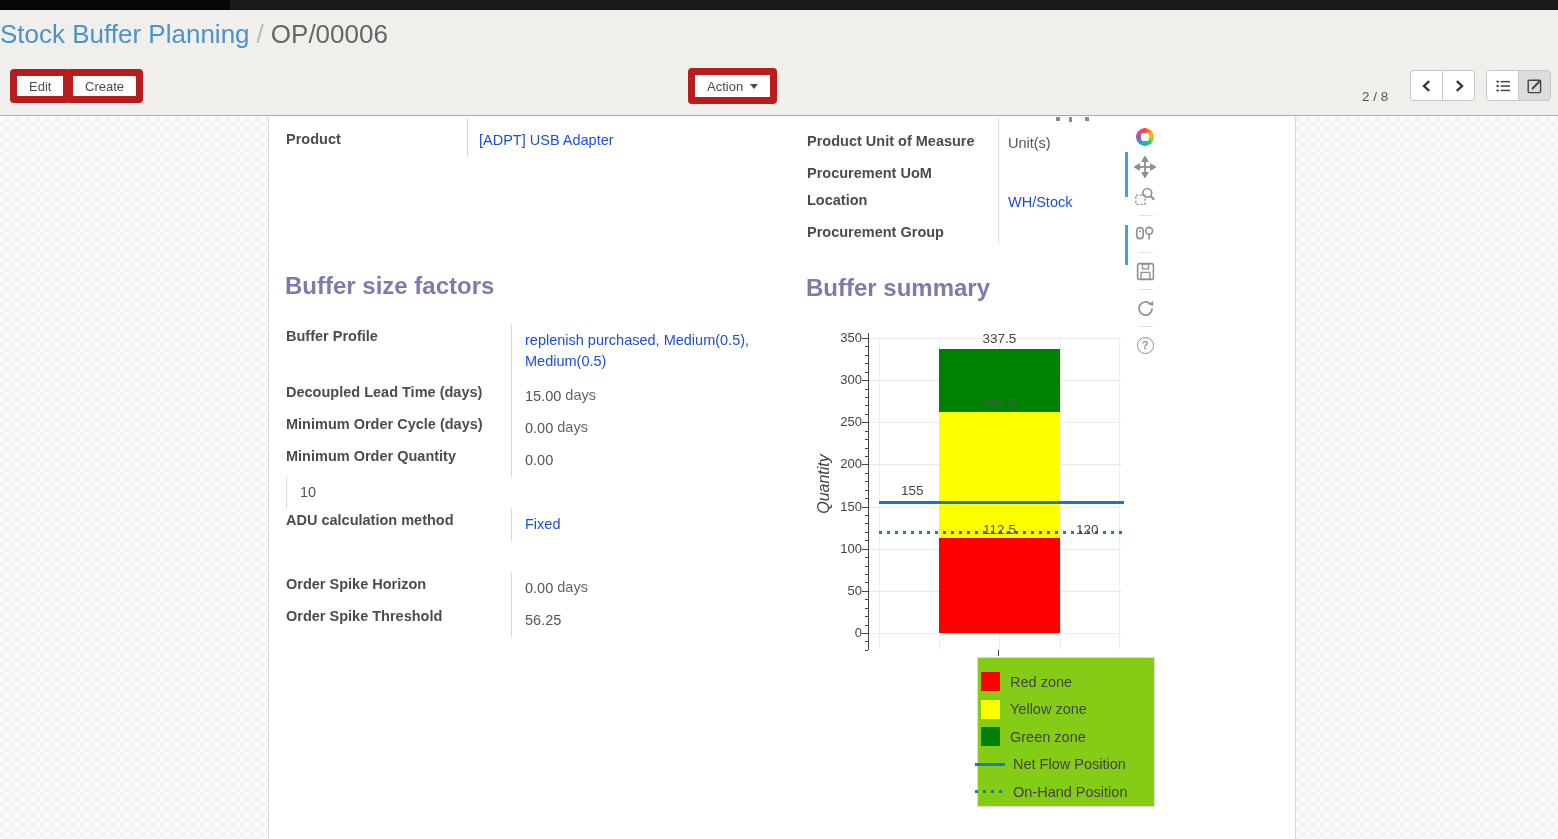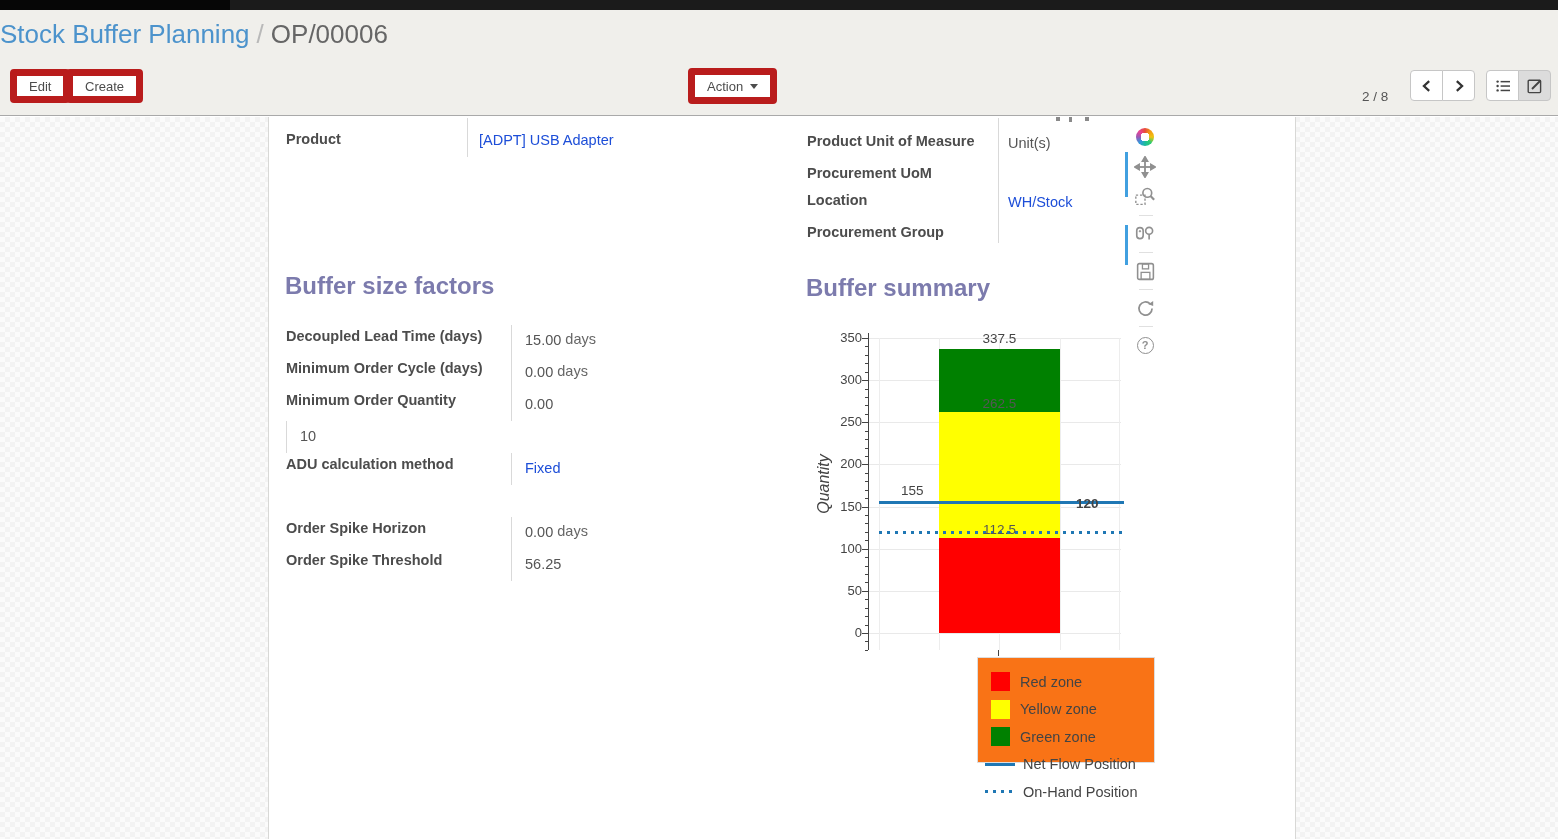--- a/index.html
+++ b/index.html
@@ -64,22 +64,22 @@
   .xtick { position:absolute; width:1px; background:#444; }
   .ticklabel { position:absolute; width:42px; text-align:right; font-size:13px; color:#444; }
   .zone { position:absolute; }
   .chart-label { position:absolute; font-size:13.5px; color:#444; white-space:nowrap; }
   .chart-label.inside { color:#555; }
   .hline { position:absolute; height:3px; }
   .ylabel-rot { position:absolute; left:-22px; top:150px; font-size:16px; font-style:italic; color:#444;
                 transform:rotate(-90deg); transform-origin:center; width:80px; text-align:center; }
 
   
-  #legend { position:absolute; left:708px; top:540px; width:178px; height:106px; background:#f97316;
-            border:1px solid #ddd; padding:10px 0 0 13px; }
+  #legend { position:absolute; left:708px; top:540px; width:178px; height:150px; background:#84cc16;
+            border:1px solid #ddd; padding:10px 0 0 3px; }
   .leg-item { display:flex; align-items:center; height:27.5px; cursor:pointer; }
   .leg-swatch-box { width:19px; height:19px; margin-right:10px; }
   .leg-swatch-line { width:30px; height:3px; margin-right:8px; margin-left:-6px; }
   .leg-text { font-size:14.5px; color:#444; }
 
   
   #modebar { position:absolute; left:862px; top:5px; width:30px; }
   .mb-icon { width:28px; height:30px; display:flex; align-items:center; justify-content:center; cursor:pointer; }
   .mb-sep { width:14px; height:1px; background:#e0e0e0; margin:3px auto; }
   .mb-accent { position:absolute; width:3px; background:#41a0e0; left:-6px; }
@@ -166,20 +166,24 @@
       <div class="fval-abs" style="left:739px; top:50px;"></div>
       <div class="flabel-abs" style="left:538px; top:75px;">Location</div>
       <div class="fval-abs link" style="left:739px; top:77px;">WH/Stock</div>
       <div class="flabel-abs" style="left:538px; top:107px;">Procurement Group</div>
       <div class="fval-abs" style="left:739px; top:109px;"></div>
 
       <div class="section-title" style="left:16px; top:155px;">Buffer size factors</div>
       <div class="section-title" style="left:537px; top:157px;">Buffer summary</div>
 
       <div class="ffrows">
+        <div class="frow tall">
+          <div class="lab">Buffer Profile</div>
+          <div class="val"><span class="link">replenish purchased, Medium(0.5), Medium(0.5)</span></div>
+        </div>
         <div class="frow">
           <div class="lab">Decoupled Lead Time (days)</div>
           <div class="val"><span>15.00</span> <span class="suffix">days</span></div>
         </div>
         <div class="frow">
           <div class="lab">Minimum Order Cycle (days)</div>
           <div class="val"><span>0.00</span> <span class="suffix">days</span></div>
         </div>
         <div class="frow">
           <div class="lab">Minimum Order Quantity</div>
@@ -266,21 +270,21 @@
           <div class="tick" style="left: 59px; width: 3px; top: 72px;"></div>
           <div class="tick" style="left: 59px; width: 3px; top: 63.5714px;"></div>
           <div class="tick" style="left: 59px; width: 3px; top: 46.7143px;"></div>
           <div class="tick" style="left: 59px; width: 3px; top: 38.2857px;"></div>
           <div class="tick" style="left: 59px; width: 3px; top: 29.8571px;"></div>
           <div class="tick" style="left: 59px; width: 3px; top: 21.4286px;"></div>
           <div class="xtick" style="left: 192px; top: 325px; height: 6px;"></div>
           <div class="hline" style="left: 73px; width: 245px; top: 176.357px; background: rgb(31, 119, 180);"></div>
           <div class="chart-label" style="left: 95px; top: 158.357px;">155</div>
           <div class="hline" style="left: 73px; width: 245px; top: 205.857px; background: repeating-linear-gradient(90deg, rgb(31, 119, 180) 0px, rgb(31, 119, 180) 3px, transparent 3px, transparent 8px);"></div>
-          <div class="chart-label" style="left: 270px; top: 171px; font-weight: bold;">120</div>
+          <div class="chart-label" style="left: 270px; top: 197px;">120</div>
           <div class="chart-label" style="left: 133px; width: 121px; top: 5.53571px; text-align: center;">337.5</div>
           <div class="chart-label inside" style="left: 133px; width: 121px; top: 70.75px; text-align: center;">262.5</div>
           <div class="chart-label inside" style="left: 133px; width: 121px; top: 197.179px; text-align: center;">112.5</div>
         </div>
 
       <div id="modebar">
         <div class="mb-accent" style="top:30px; height:45px;"></div>
         <div class="mb-accent" style="top:103px; height:40px;"></div>
         <div class="mb-icon">
             <div class="plotly-logo"></div>

